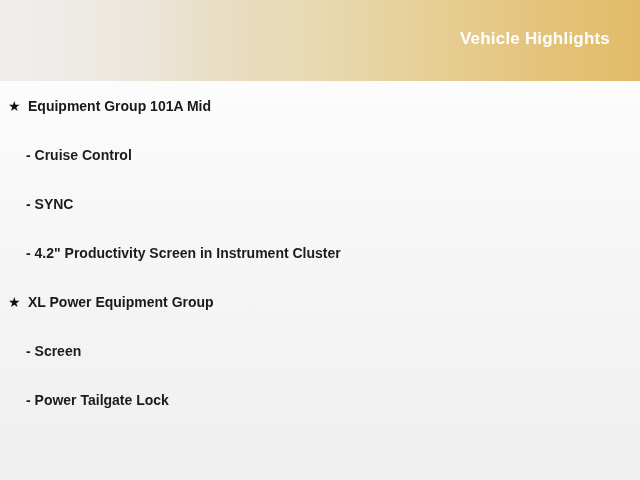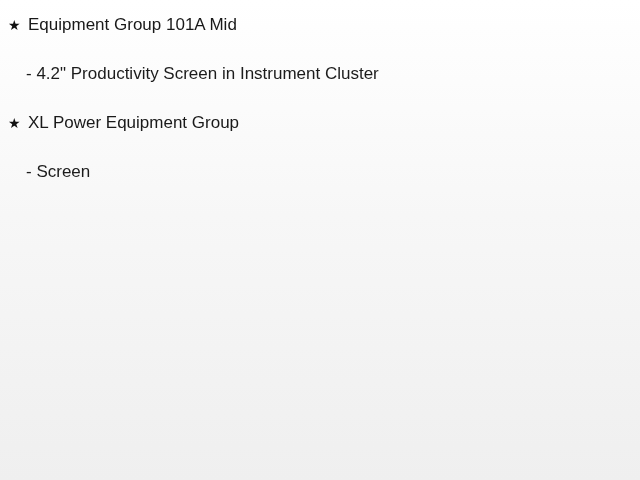--- a/index.html
+++ b/index.html
@@ -80,55 +80,68 @@
     display: inline-block;
     width: 20px;
     flex: 0 0 20px;
     font-size: 14px;
     line-height: 1;
     color: #111111;
     text-align: left;
   }
 
   .highlight-label {
-    font-size: 17px;
+    font-size: 14px;
     color: #191919;
     line-height: 20px;
     white-space: nowrap;
+    font-weight: bold;
   }
 
   .level-1 .highlight-label {
     color: #1c1c1c;
   }
 </style>
 </head>
 <body>
 
 <div id="page">
 
+  <div id="header-banner">
+    <div id="header-title">Vehicle Highlights</div>
+  </div>
 
   <ul id="highlights-list">
 
     <li class="highlight-row level-0">
       <span class="bullet-star">★</span>
       <span class="highlight-label">Equipment Group 101A Mid</span>
     </li>
 
+    <li class="highlight-row level-1">
+      <span class="highlight-label">- Cruise Control</span>
+    </li>
 
+    <li class="highlight-row level-1">
+      <span class="highlight-label">- SYNC</span>
+    </li>
 
     <li class="highlight-row level-1">
       <span class="highlight-label">- 4.2" Productivity Screen in Instrument Cluster</span>
     </li>
 
 
     <li class="highlight-row level-0">
       <span class="bullet-star">★</span>
       <span class="highlight-label">XL Power Equipment Group</span>
     </li>
 
     <li class="highlight-row level-1">
       <span class="highlight-label">- Screen</span>
     </li>
 
+    <li class="highlight-row level-1">
+      <span class="highlight-label">- Power Tailgate Lock</span>
+    </li>
 
   </ul>
 
 </div>
 
 </body></html>

